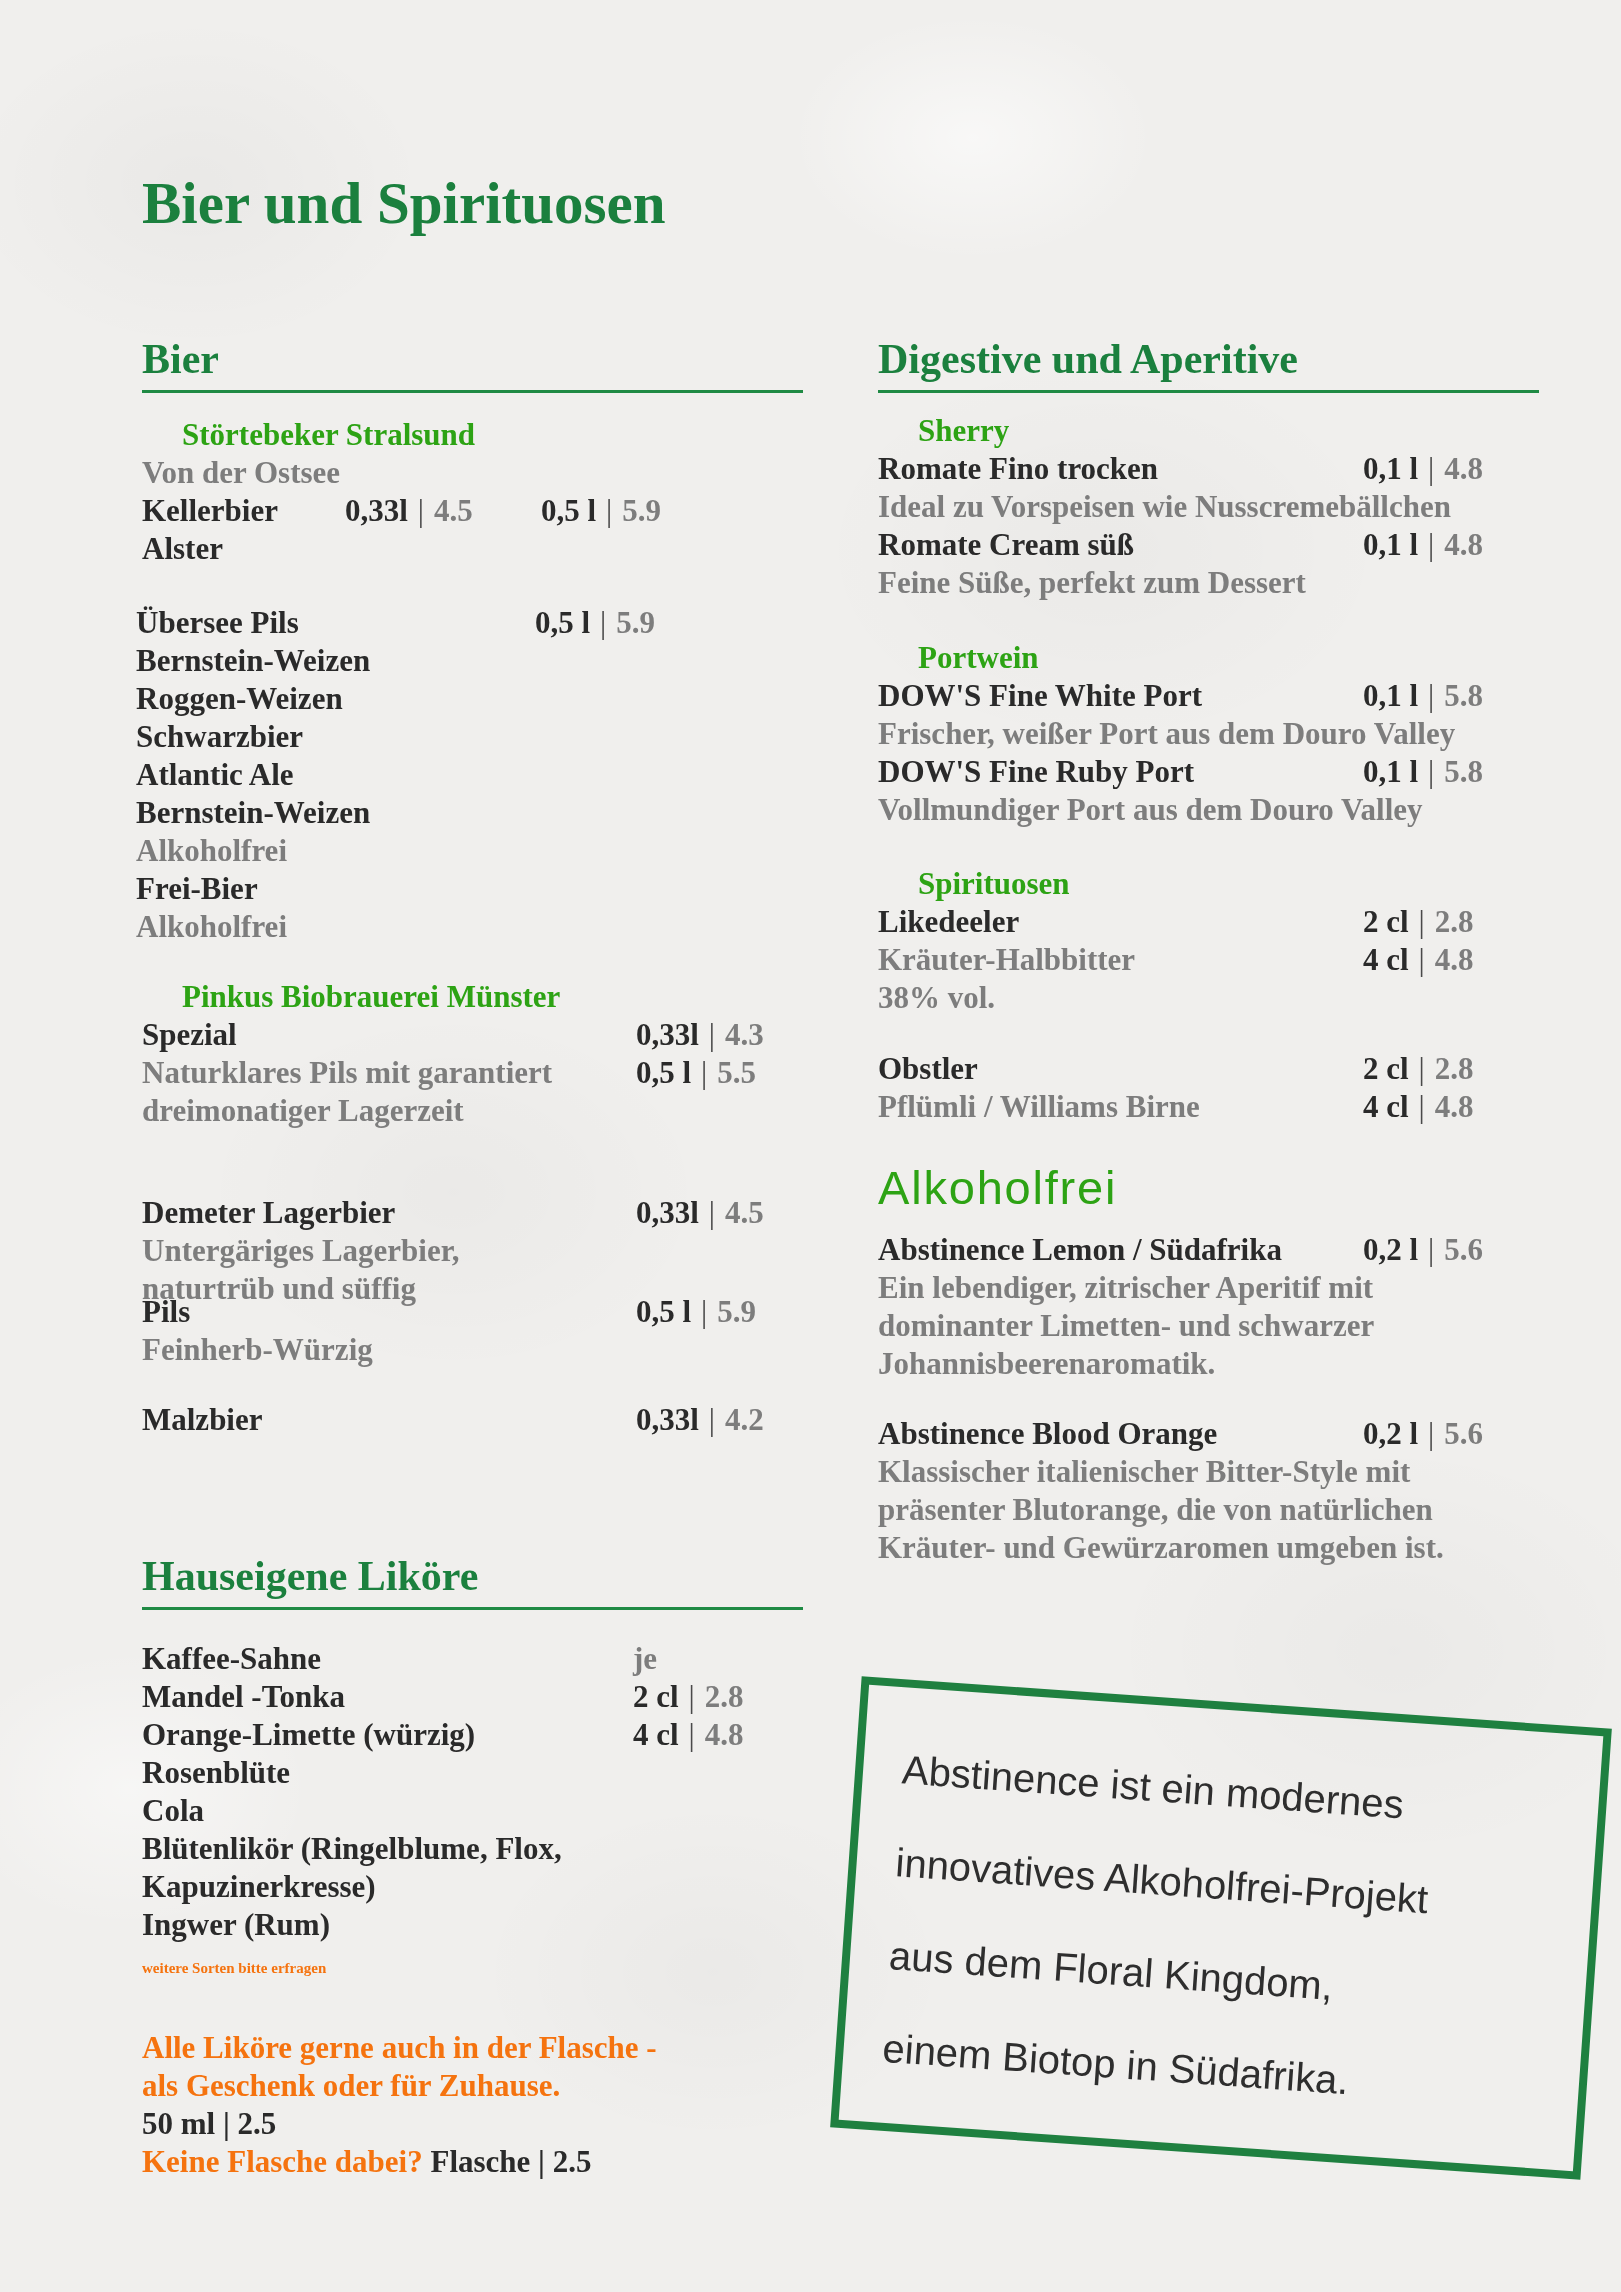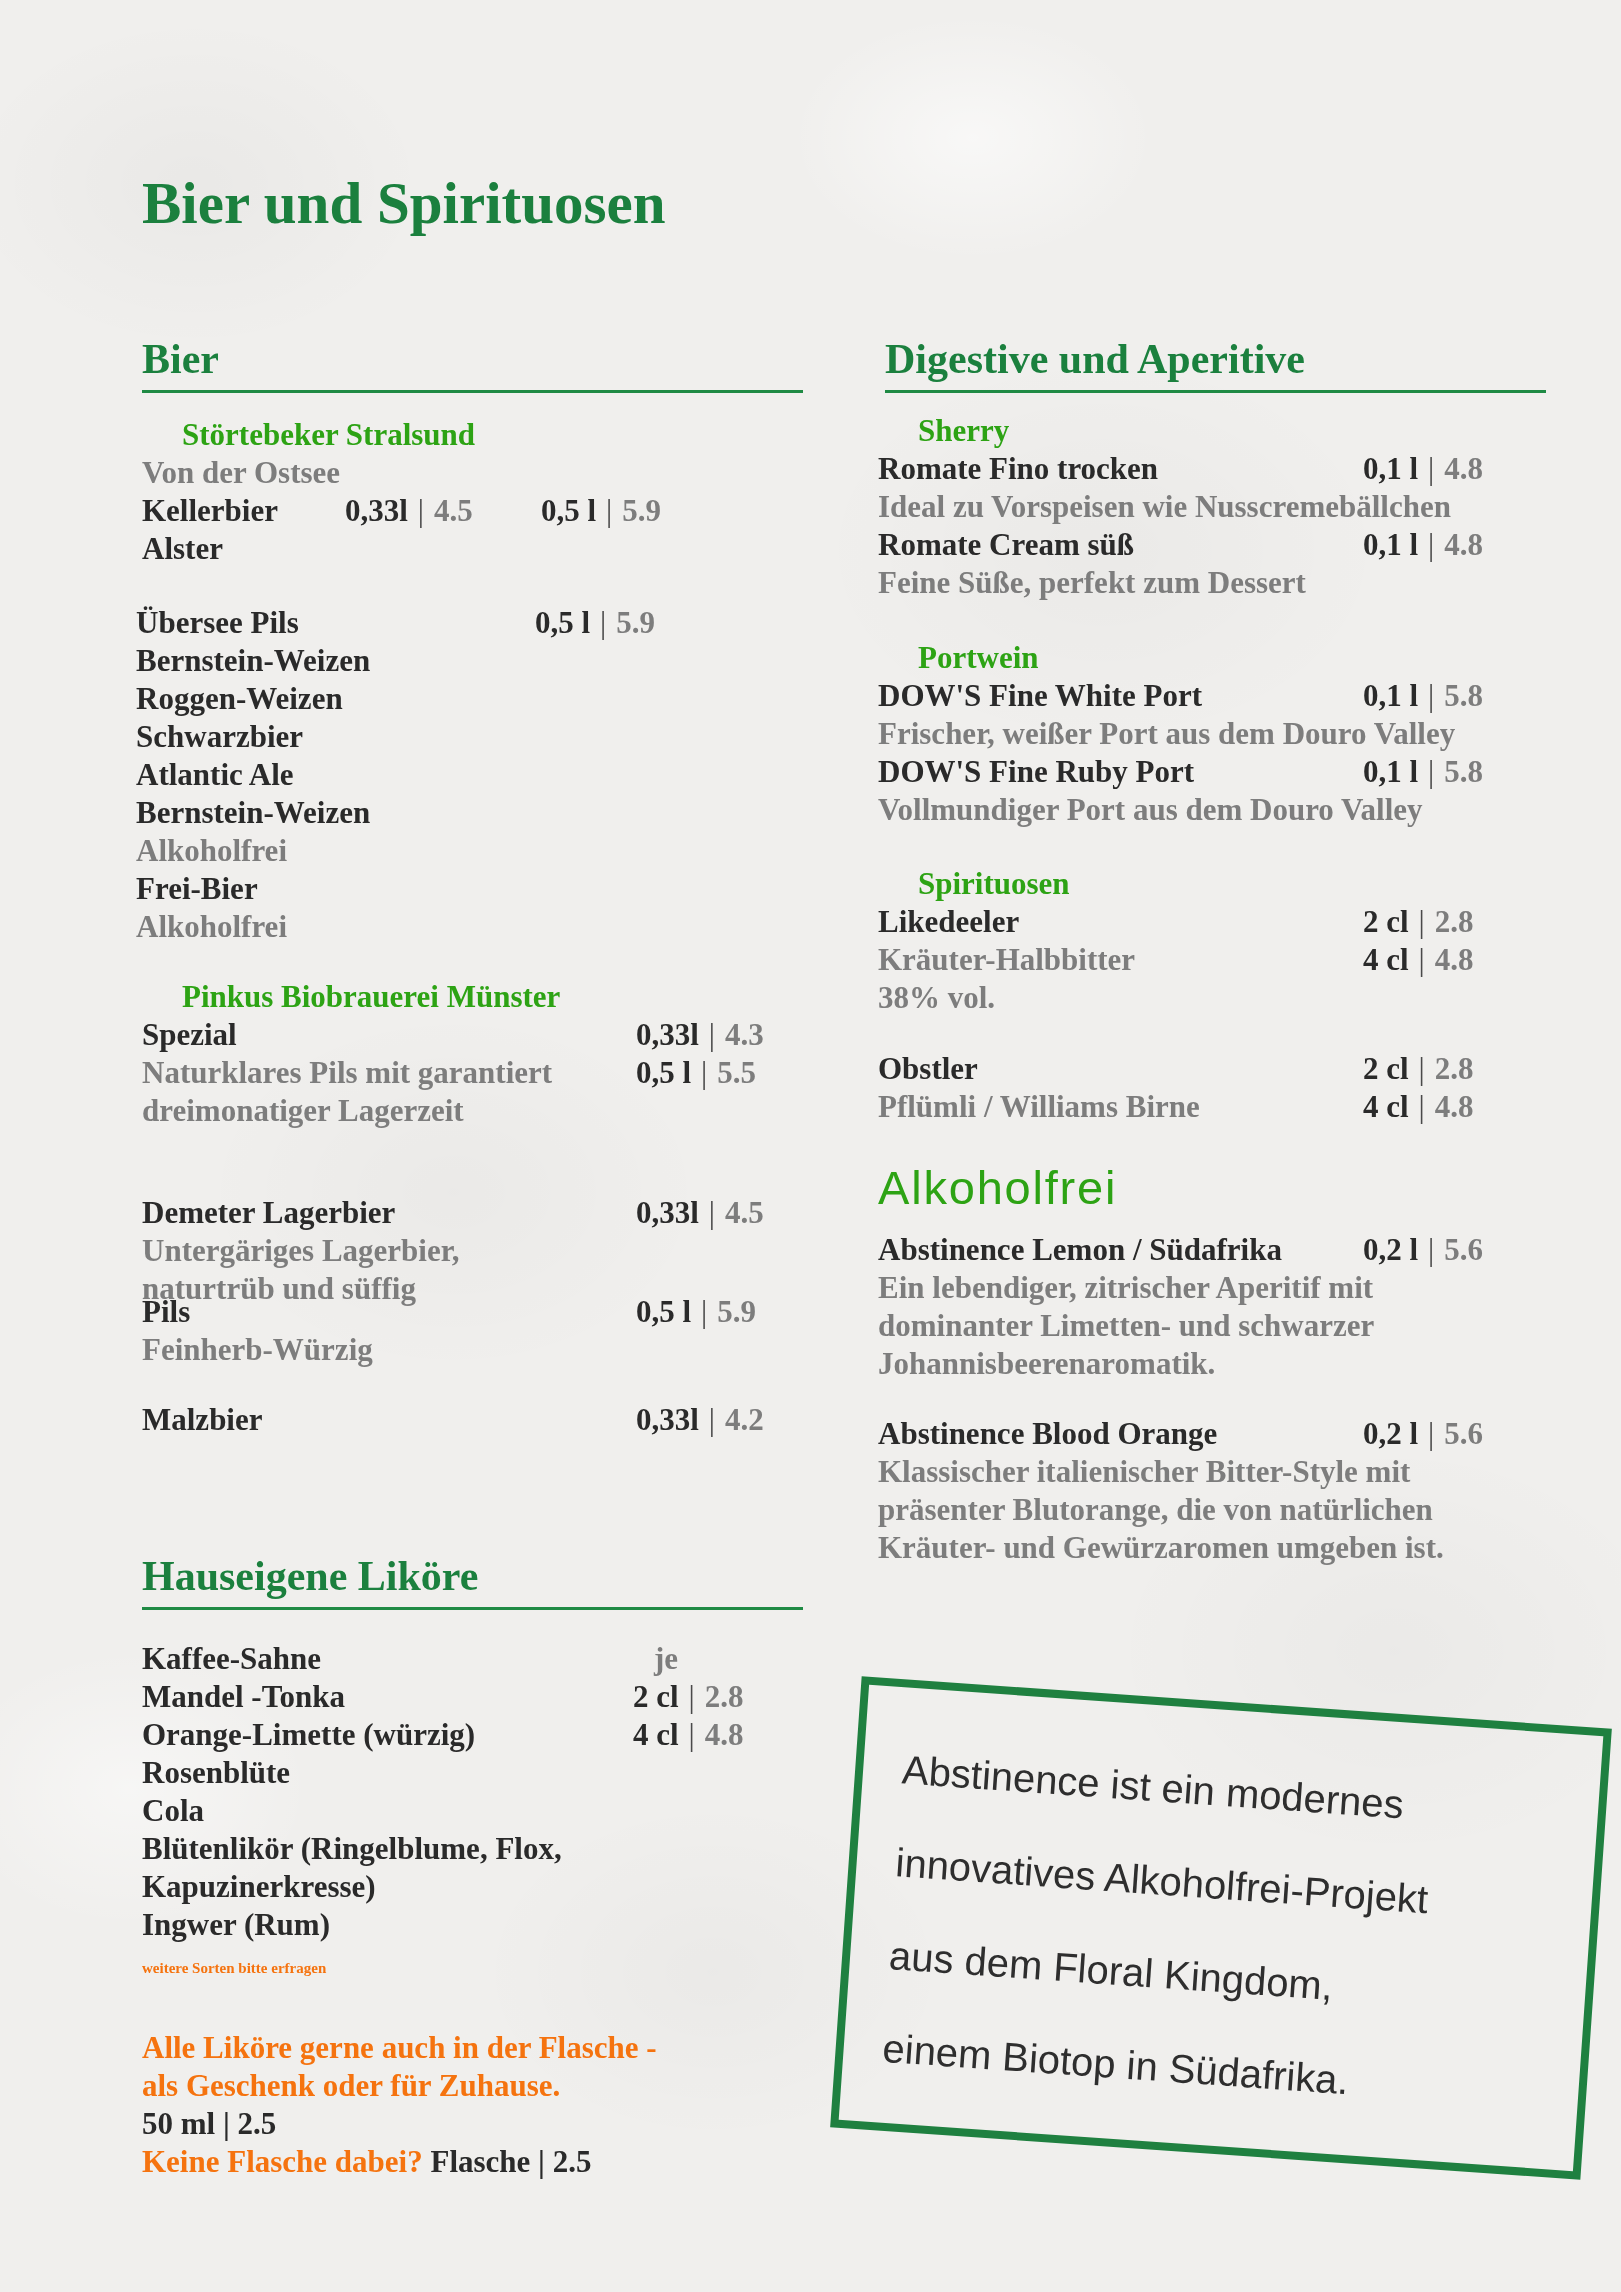--- a/index.html
+++ b/index.html
@@ -82,37 +82,37 @@
     </div>
     <div class="lines" style="left: 142px; top: 1293px;">
       <div class="line"><span class="t-name">Pils</span><span class="price" style="left: 494px;"><span class="vol">0,5 l</span><span class="bar">|</span><span class="val">5.9</span></span></div>
       <div class="line"><span class="t-desc">Feinherb-Würzig</span></div>
     </div>
     <div class="lines" style="left: 142px; top: 1401px;">
       <div class="line"><span class="t-name">Malzbier</span><span class="price" style="left: 494px;"><span class="vol">0,33l</span><span class="bar">|</span><span class="val">4.2</span></span></div>
     </div>
     <div class="heading" style="left: 142px; top: 1552px; width: 661px;">Hauseigene Liköre</div>
     <div class="lines" style="left: 142px; top: 1640px;">
-      <div class="line"><span class="t-name">Kaffee-Sahne</span><span class="price" style="left: 512px;"><span class="val">je</span></span></div>
+      <div class="line"><span class="t-name">Kaffee-Sahne</span><span class="price" style="left: 491px;"><span class="val">je</span></span></div>
       <div class="line"><span class="t-name">Mandel -Tonka</span><span class="price" style="left: 491px;"><span class="vol">2 cl</span><span class="bar">|</span><span class="val">2.8</span></span></div>
       <div class="line"><span class="t-name">Orange-Limette (würzig)</span><span class="price" style="left: 491px;"><span class="vol">4 cl</span><span class="bar">|</span><span class="val">4.8</span></span></div>
       <div class="line"><span class="t-name">Rosenblüte</span></div>
       <div class="line"><span class="t-name">Cola</span></div>
       <div class="line"><span class="t-name">Blütenlikör (Ringelblume, Flox,</span></div>
       <div class="line"><span class="t-name">Kapuzinerkresse)</span></div>
       <div class="line"><span class="t-name">Ingwer (Rum)</span></div>
       <div class="line"><span class="t-smallnote">weitere Sorten bitte erfragen</span></div>
     </div>
     <div class="lines" style="left: 142px; top: 2029px;">
       <div class="line"><span class="t-orange">Alle Liköre gerne auch in der Flasche -</span></div>
       <div class="line"><span class="t-orange">als Geschenk oder für Zuhause.</span></div>
       <div class="line"><span class="t-name">50 ml | 2.5</span></div>
       <div class="line"><span class="t-orange">Keine Flasche dabei? </span><span class="t-name">Flasche | 2.5</span></div>
     </div>
-    <div class="heading" style="left: 878px; top: 335px; width: 661px; margin-left: 7px;">Digestive und Aperitive</div>
+    <div class="heading" style="left: 878px; top: 335px; width: 661px;">Digestive und Aperitive</div>
     <div class="lines" style="left: 878px; top: 412px;">
       <div class="line"><span class="t-brand">Sherry</span></div>
       <div class="line"><span class="t-name">Romate Fino trocken</span><span class="price" style="left: 485px;"><span class="vol">0,1 l</span><span class="bar">|</span><span class="val">4.8</span></span></div>
       <div class="line"><span class="t-desc">Ideal zu Vorspeisen wie Nusscremebällchen</span></div>
       <div class="line"><span class="t-name">Romate Cream süß</span><span class="price" style="left: 485px;"><span class="vol">0,1 l</span><span class="bar">|</span><span class="val">4.8</span></span></div>
       <div class="line"><span class="t-desc">Feine Süße, perfekt zum Dessert</span></div>
     </div>
     <div class="lines" style="left: 878px; top: 639px;">
       <div class="line"><span class="t-brand">Portwein</span></div>
       <div class="line"><span class="t-name">DOW'S Fine White Port</span><span class="price" style="left: 485px;"><span class="vol">0,1 l</span><span class="bar">|</span><span class="val">5.8</span></span></div>

